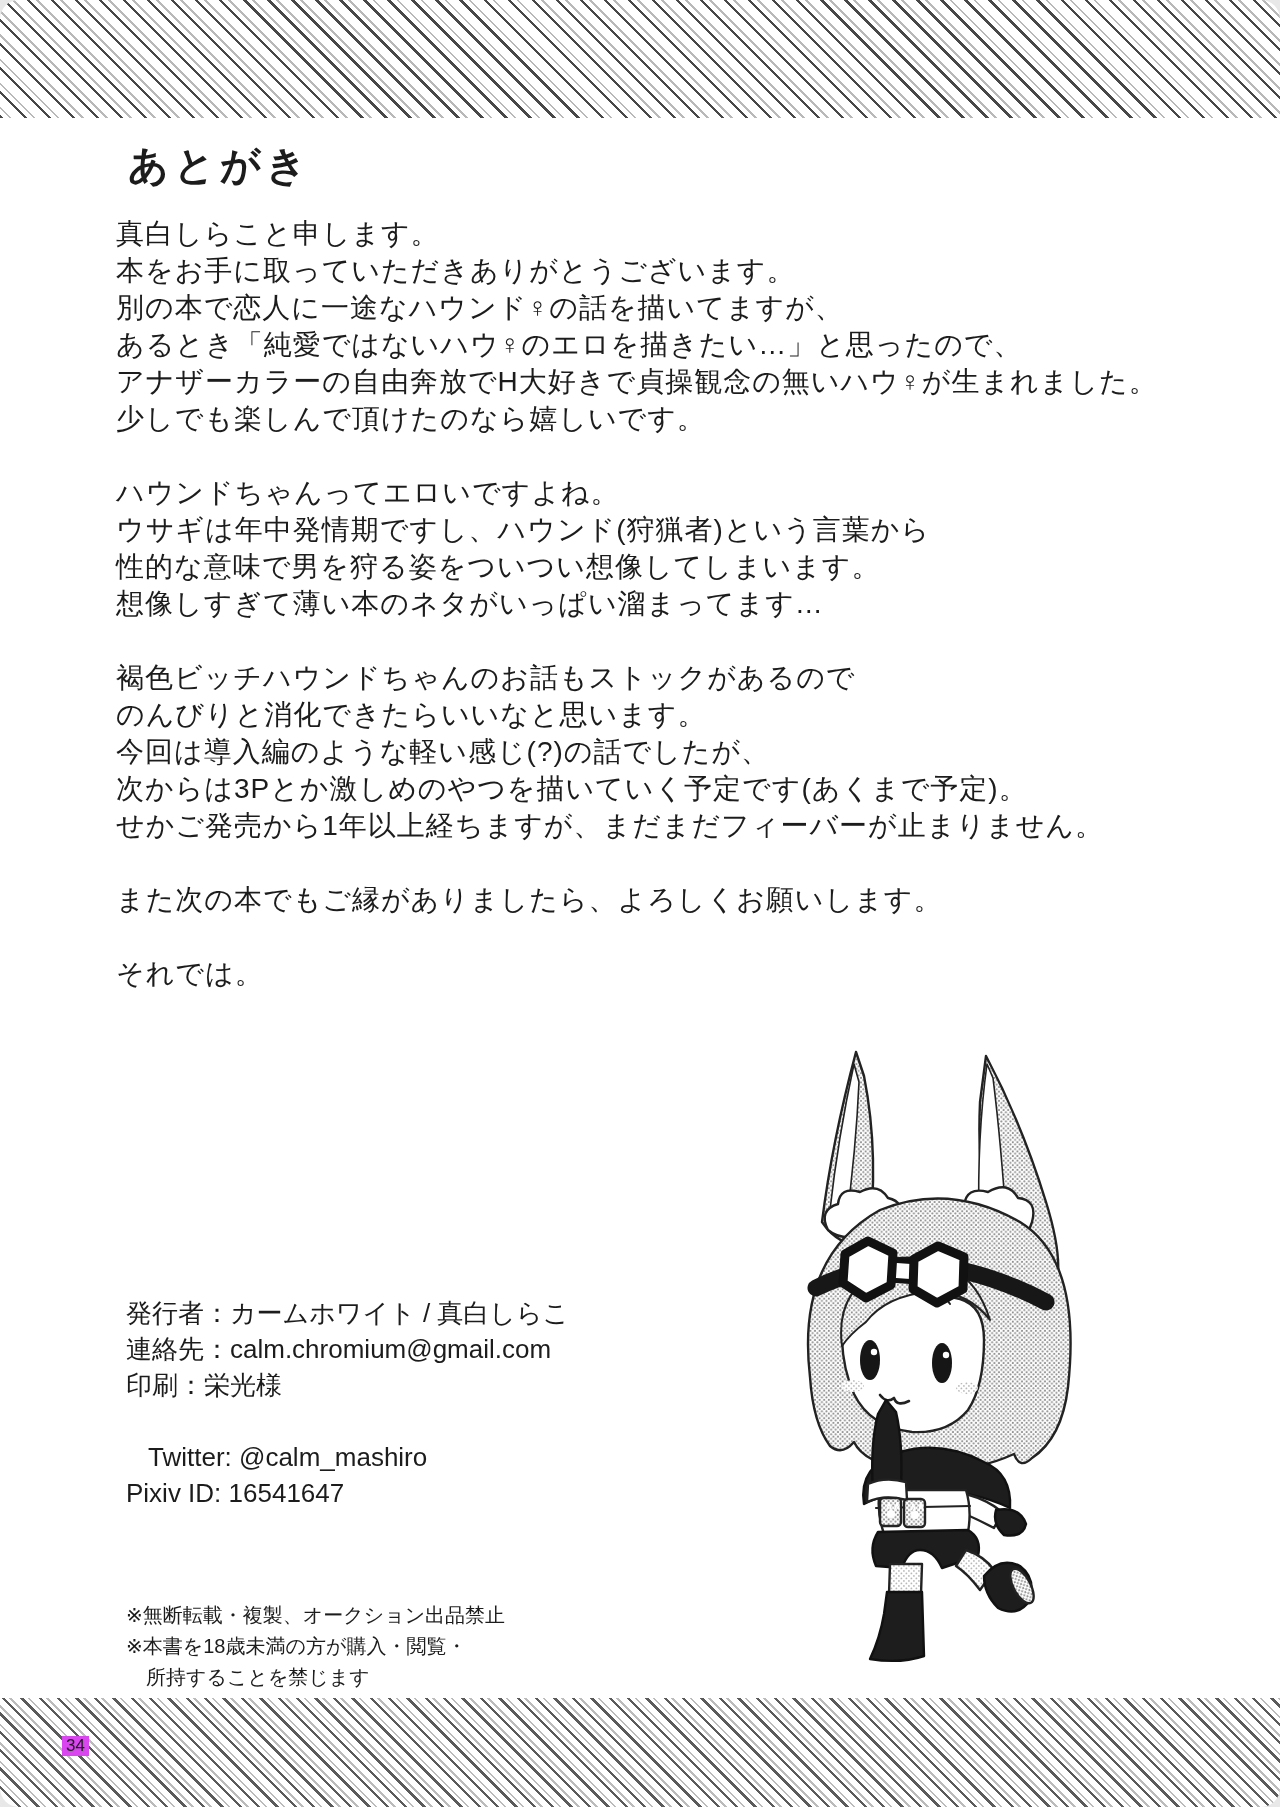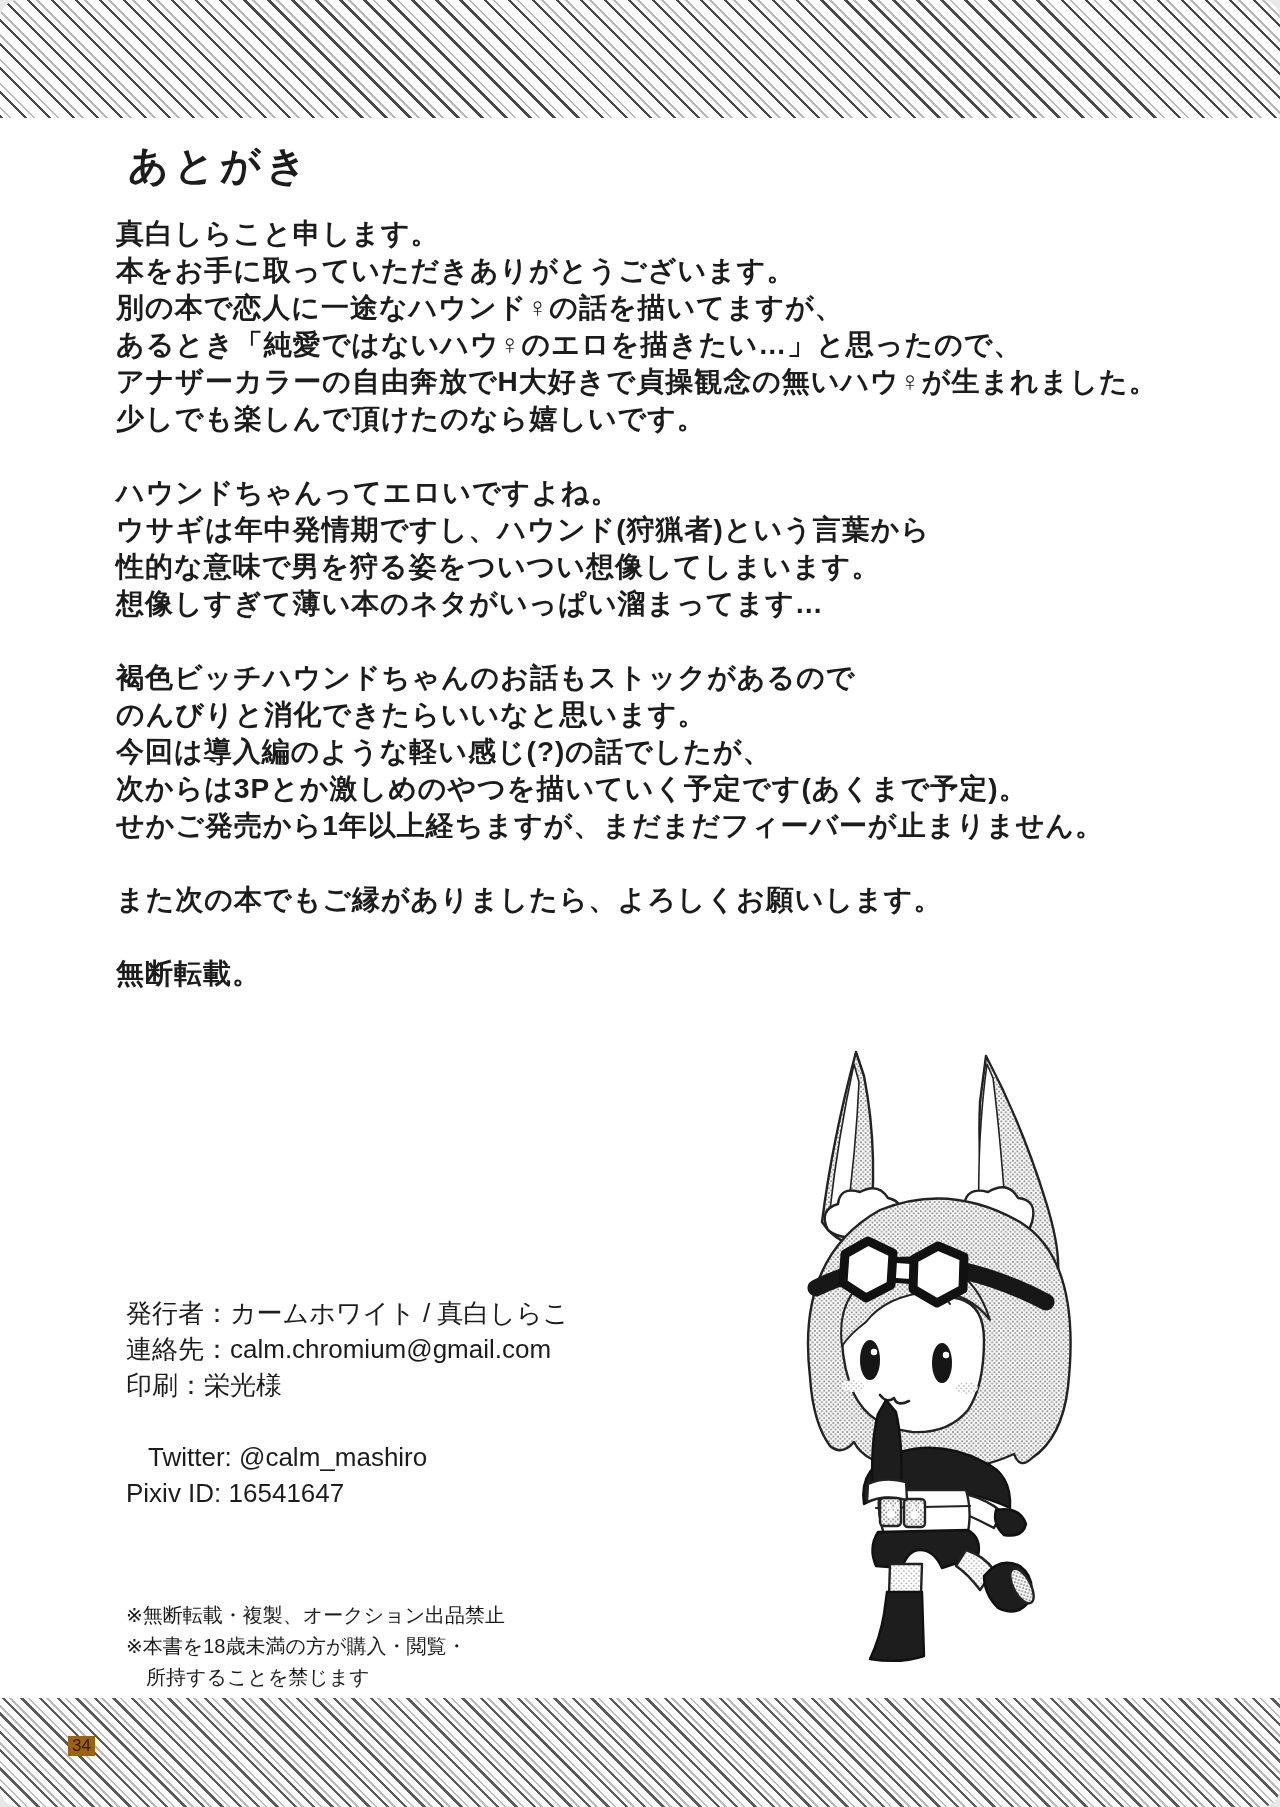--- a/index.html
+++ b/index.html
@@ -23,35 +23,35 @@
     background-image:
       repeating-linear-gradient(45deg, rgba(50,50,50,.8) 0px, rgba(50,50,50,.8) 2.4px, transparent 2.4px, transparent 13px),
       repeating-linear-gradient(45deg, transparent 0px, transparent 5.4px, rgba(120,120,120,.5) 5.4px, rgba(120,120,120,.5) 7.2px, transparent 7.2px, transparent 13px);
   }
   .title {
     position:absolute; left:128px; top:138px;
     font-size:40px; font-weight:bold; letter-spacing:5px;
   }
   .body-text {
     position:absolute; left:116px; top:215px; width:1100px;
-    font-size:28px; line-height:37px; letter-spacing:1px;font-weight:bold;
+    font-size:28px; line-height:37px; letter-spacing:1px;
   }
   .para { white-space:pre-line; margin-bottom:37px; }
   .colophon {
     position:absolute; left:126px; top:1295px; width:560px;
     font-size:26px; line-height:36px;
   }
   .colophon .spaced { margin-top:36px;margin-left:22px; }
   .disclaimer {
     position:absolute; left:126px; top:1600px; width:560px;
     font-size:20px; line-height:31px; white-space:pre-line;
   }
   .page-number {
-    position:absolute; left:68px; top:1736px;
-    font-size:17px; background:#a16207; padding:0 4px; z-index:3;
+    position:absolute; left:62px; top:1736px;
+    font-size:17px; background:#d946ef; padding:0 4px; z-index:3;
   }
   .chibi {
     position:absolute; left:770px; top:1042px;
     width:340px; height:625px; z-index:2;
   }
 </style>
 </head>
 <body>
 
 <div class="page">
@@ -70,21 +70,21 @@
     <p class="para">ハウンドちゃんってエロいですよね。
 ウサギは年中発情期ですし、ハウンド(狩猟者)という言葉から
 性的な意味で男を狩る姿をついつい想像してしまいます。
 想像しすぎて薄い本のネタがいっぱい溜まってます…</p>
     <p class="para">褐色ビッチハウンドちゃんのお話もストックがあるので
 のんびりと消化できたらいいなと思います。
 今回は導入編のような軽い感じ(?)の話でしたが、
 次からは3Pとか激しめのやつを描いていく予定です(あくまで予定)。
 せかご発売から1年以上経ちますが、まだまだフィーバーが止まりません。</p>
     <p class="para">また次の本でもご縁がありましたら、よろしくお願いします。</p>
-    <p class="para">無断転載。</p>
+    <p class="para">それでは。</p>
   </div>
 
   <div class="colophon">
     <div>発行者：カームホワイト / 真白しらこ</div>
     <div>連絡先：calm.chromium@gmail.com</div>
     <div>印刷：栄光様</div>
     <div class="spaced">Twitter: @calm_mashiro</div>
     <div>Pixiv ID: 16541647</div>
   </div>
 

